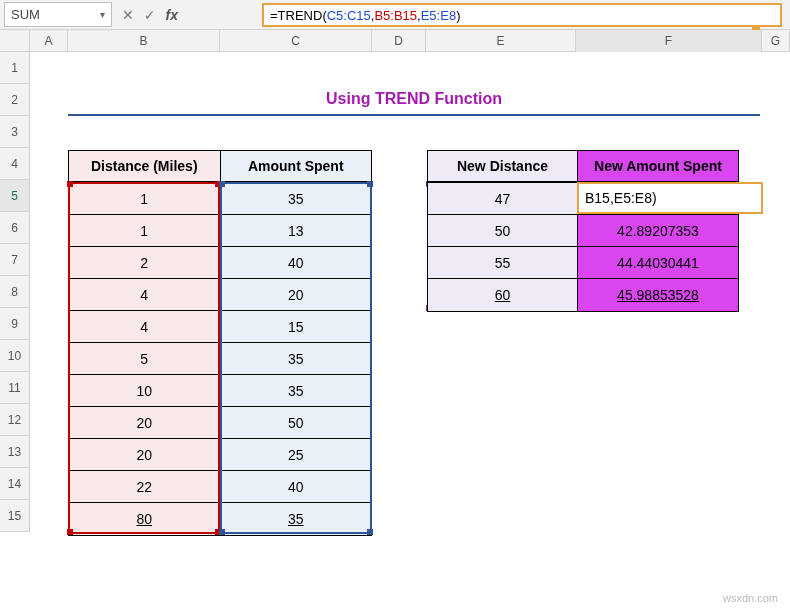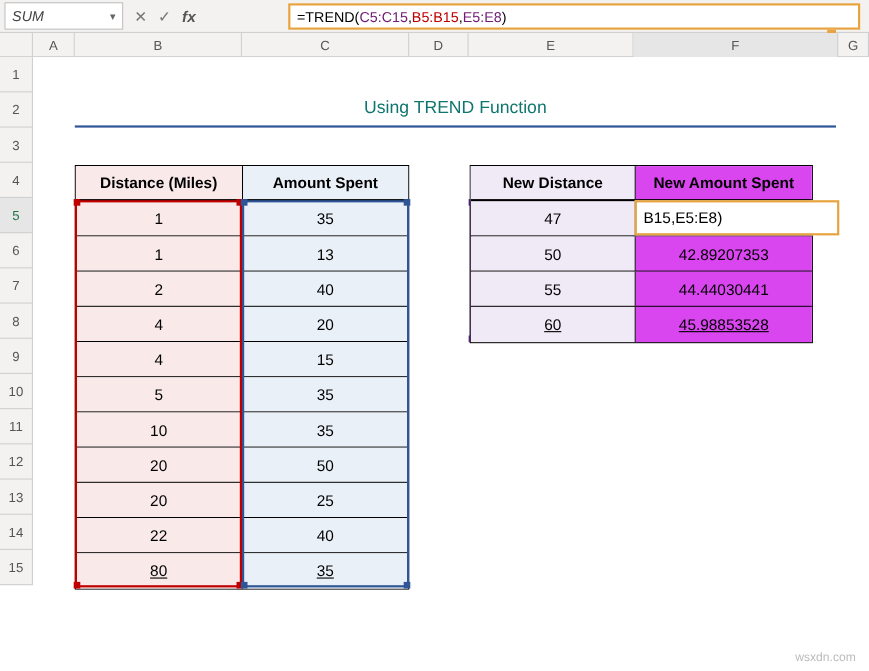--- a/index.html
+++ b/index.html
@@ -25,21 +25,21 @@
     width: 108px;
     background: #fff;
     border: 1px solid #bfbfbf;
     display: flex;
     align-items: center;
     padding: 0 6px;
     margin: 2px 0 2px 4px;
     font-size: 13px;
     color: #444;
   }
-  .namebox-label { flex: 1; font-style: italic; }
+  .namebox-label { flex: 1; }
   .dd-icon { font-size: 10px; color: #666; padding-left: 4px; }
   .fx-controls {
     display: flex;
     align-items: center;
     gap: 10px;
     padding: 0 10px;
     width: 150px;
   }
   .fx-controls span { color: #777; font-size: 14px; }
   .fx-controls .fx { font-style: italic; font-weight: 600; color: #555; }
@@ -71,23 +71,23 @@
   .arrow-shaft {
     position: absolute;
     right: 30px;
     top: 27px;
     width: 8px;
     height: 6px;
     background: #e6a33e;
   }
   .eq { color: #000; }
   .fn { color: #000; }
-  .ref1 { color: #701a75; }
+  .ref1 { color: #1d4ed8; }
   .ref2 { color: #c00000; }
-  .ref3 { color: #701a75; }
+  .ref3 { color: #1d4ed8; }
   .comma { color: #000; }
 
   
   .sheet {
     position: relative;
   }
   .col-headers {
     display: grid;
     grid-template-columns: 30px 38px 152px 152px 54px 150px 186px 28px;
     height: 22px;
@@ -130,22 +130,22 @@
   .title-cell {
     position: absolute;
     left: 38px;
     top: 32px;
     width: 692px;
     height: 32px;
     display: flex;
     align-items: center;
     justify-content: center;
     font-size: 16px;
-    font-weight: 400;
-    color: #0f766e;
+    font-weight: 700;
+    color: #a21caf;
     border-bottom: 2px solid #2f5597;
   }
 
   
   .tbl1 {
     position: absolute;
     left: 38px;
     top: 98px;
     width: 304px;
     border: 1px solid #000;

